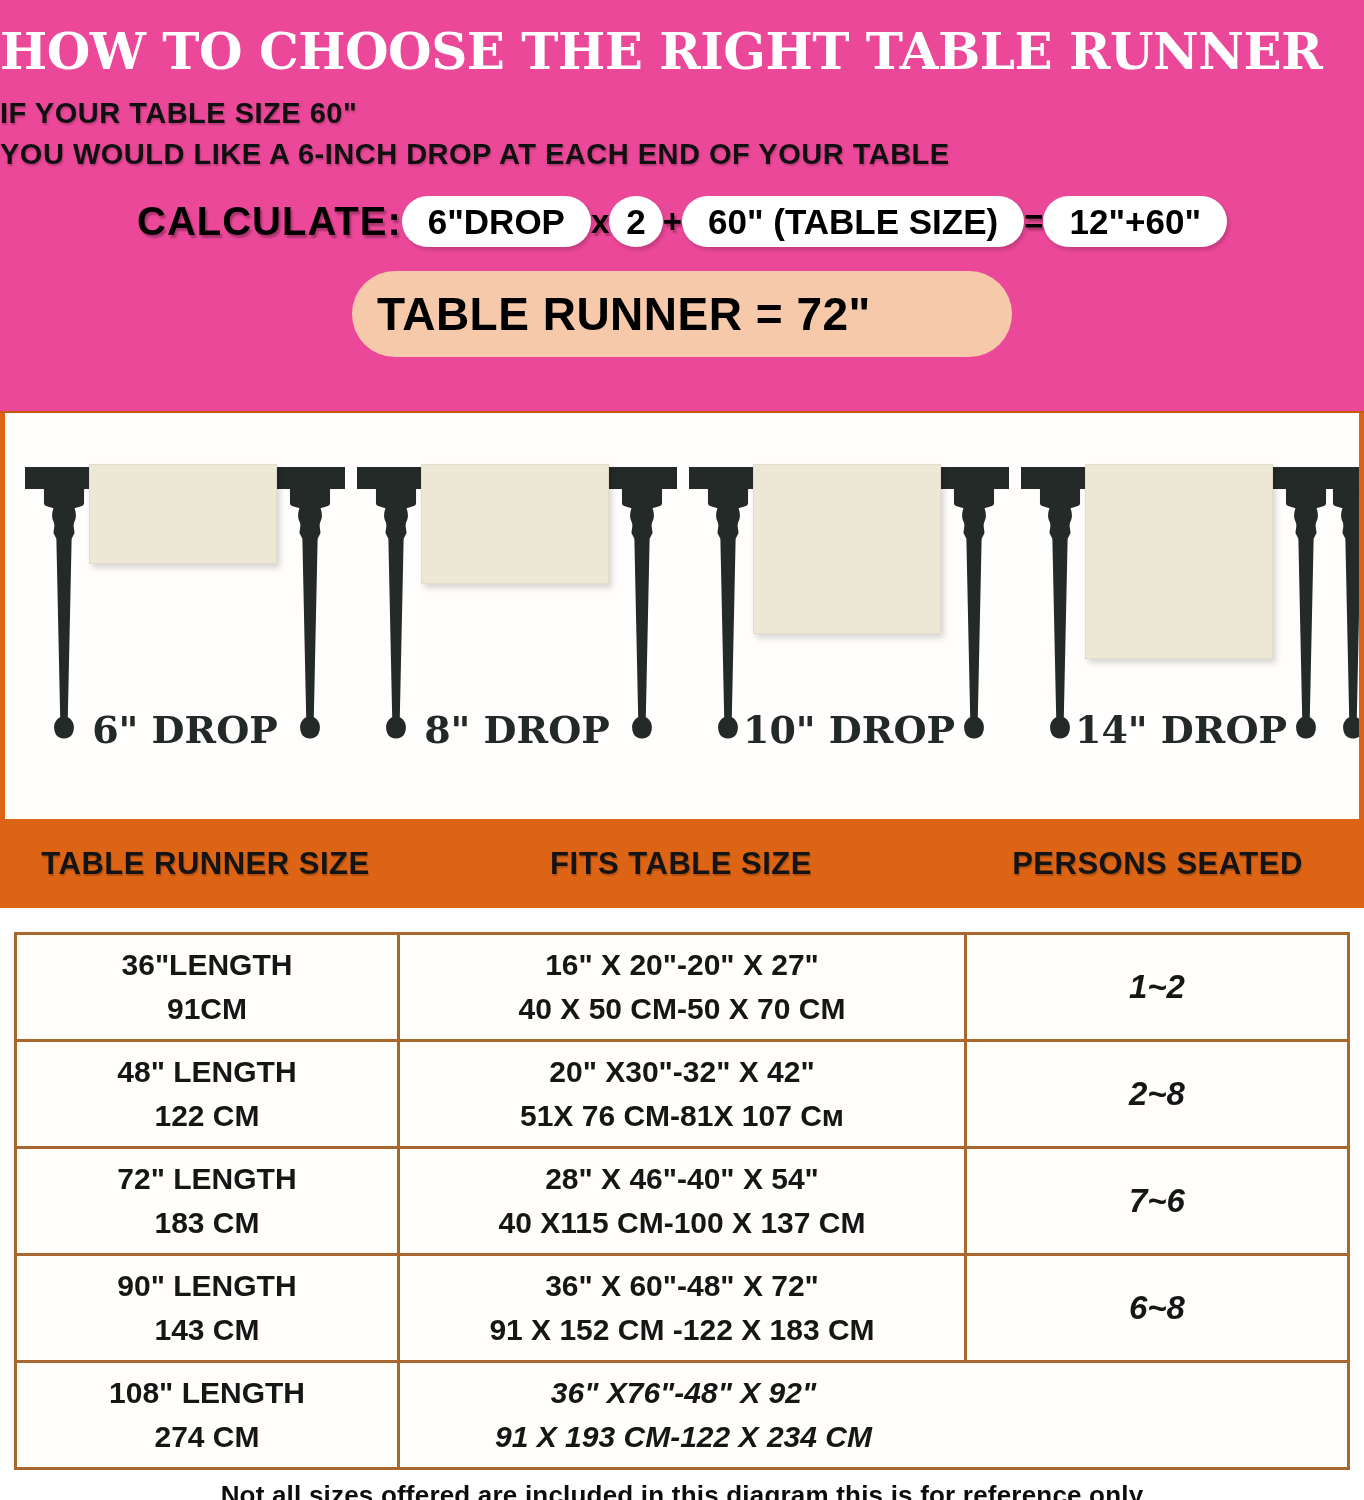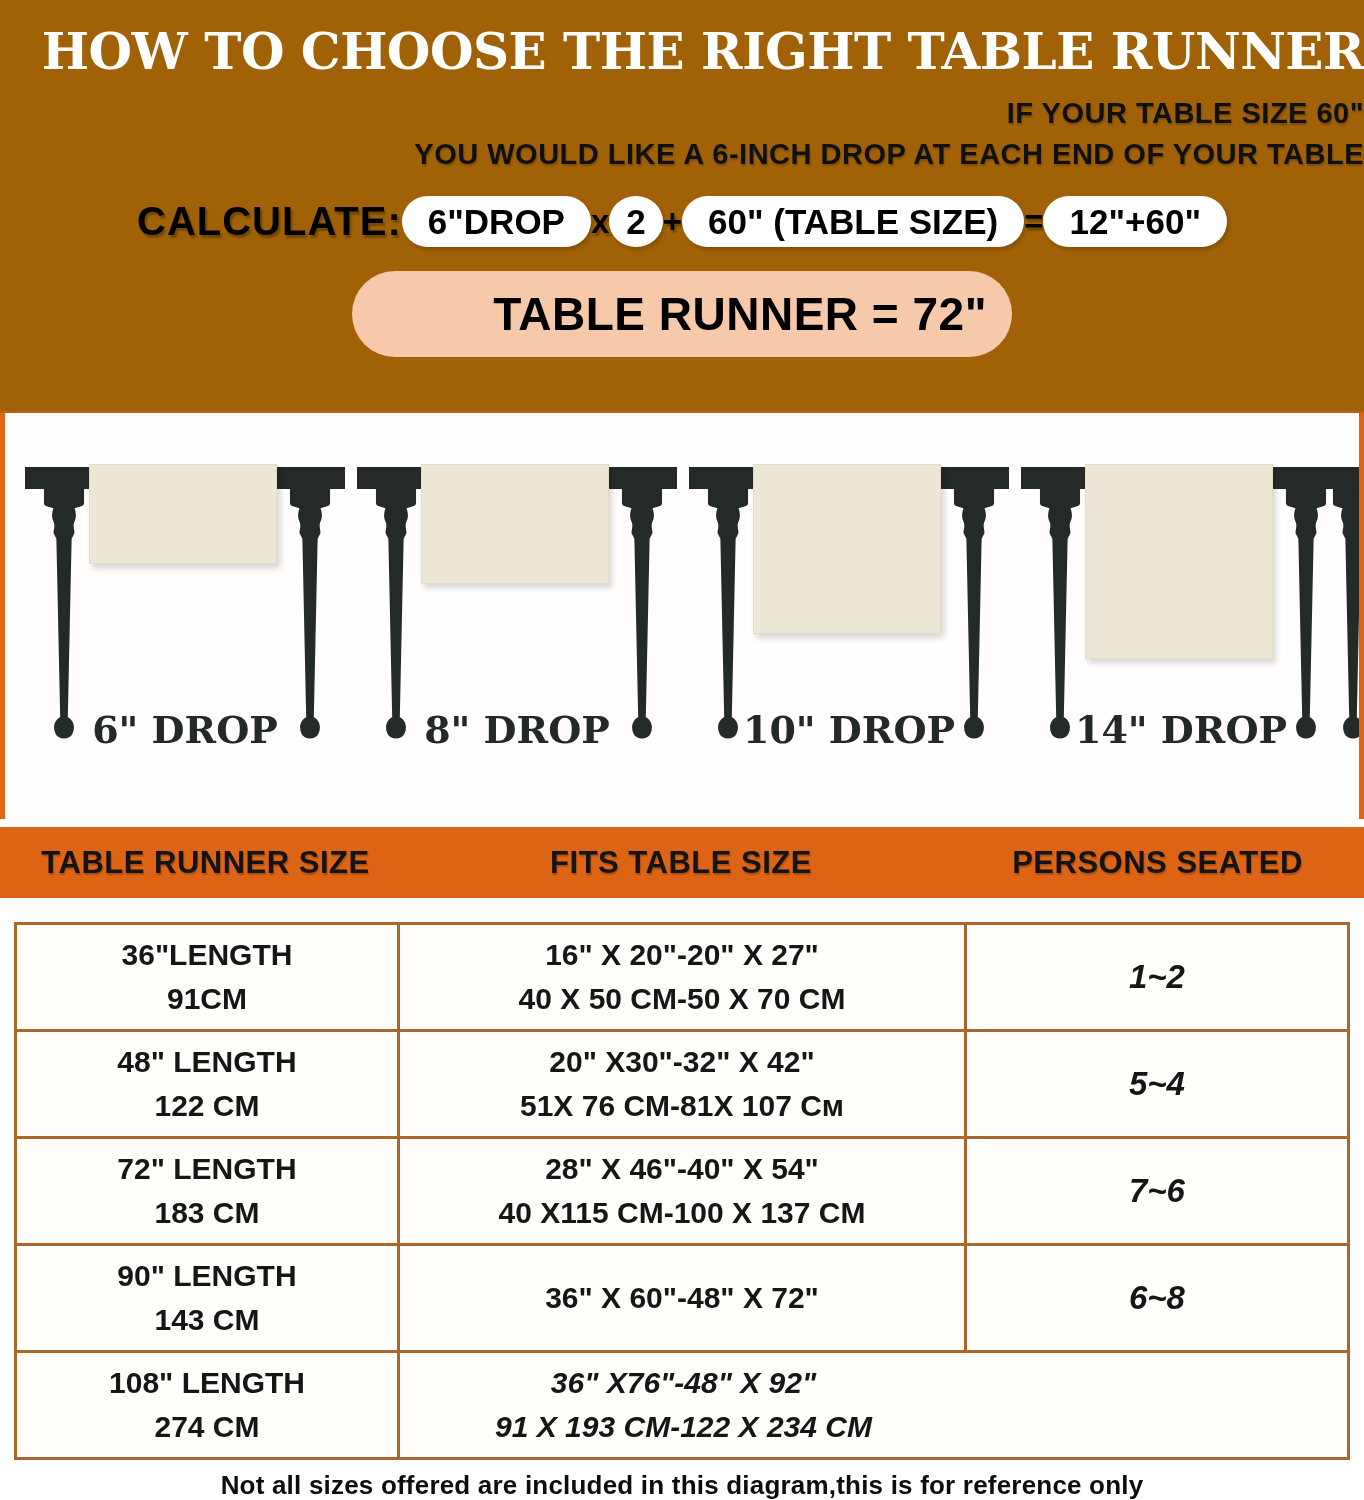--- a/index.html
+++ b/index.html
@@ -4,21 +4,21 @@
 <style>
   html,body { margin:0; padding:0; background:#ffffff; }
   .page {
     position:relative; width:1364px; height:1500px; margin:0 auto;
     background:#ffffff; overflow:hidden;
     font-family:"Liberation Sans", sans-serif;
   }
 
   
   .hero {
-    background:#a16207; height:413px; text-align:right;
+    background:#ec4899; height:413px; text-align:left;
     border-bottom:2px solid #c45c10; box-sizing:border-box;
   }
   .title {
     margin:0; padding-top:22px; color:#ffffff; white-space:nowrap;
     font-family:"DejaVu Serif", serif; font-weight:bold;
     font-size:50px; letter-spacing:-0.5px;
   }
   .sub {
     margin:0; color:#101010; font-weight:bold; font-size:29px;
     letter-spacing:0.5px; text-shadow:1px 2px 2px rgba(0,0,0,0.22);
@@ -77,24 +77,23 @@
     position:absolute; top:294px; left:0; width:100%; text-align:center;
     font-family:"DejaVu Serif", serif; font-weight:bold;
     font-size:38px; color:#232926; white-space:nowrap;
   }
   .partial { left:1325px; width:60px; }
   .partial .bar { left:8px; right:-30px; }
   .partial .leg { left:2px; }
 
   
   .band {
-    height:71px; background:#DD6414; box-sizing:border-box;
+    height:89px; background:#DD6414; box-sizing:border-box;
     padding:0 14px; display:grid; grid-template-columns:383px 568px 1fr;
     align-items:center;
-    margin-top:8px;
   }
   .band-col {
     text-align:center; font-weight:bold; font-size:31px; color:#141414;
     letter-spacing:0.5px; text-shadow:1px 2px 1px rgba(0,0,0,0.2);
   }
   .gap { height:24px; background:#ffffff; }
 
   
   .sizes-table {
     margin:0 14px; border:3px solid #A9672E; box-sizing:border-box;
@@ -238,21 +237,21 @@
     <div class="trow">
       <div class="cell c1">
         <div>48" LENGTH</div>
         <div>122 CM</div>
       </div>
       <div class="cell c2">
         <div>20" X30"-32" X 42"</div>
         <div>51X 76 CM-81X 107 Cм</div>
       </div>
       <div class="cell c3">
-        <div>5~4</div>
+        <div>2~8</div>
       </div>
     </div>
 
     <div class="trow">
       <div class="cell c1">
         <div>72" LENGTH</div>
         <div>183 CM</div>
       </div>
       <div class="cell c2">
         <div>28" X 46"-40" X 54"</div>
@@ -263,20 +262,21 @@
       </div>
     </div>
 
     <div class="trow">
       <div class="cell c1">
         <div>90" LENGTH</div>
         <div>143 CM</div>
       </div>
       <div class="cell c2">
         <div>36" X 60"-48" X 72"</div>
+        <div>91 X 152 CM -122 X 183 CM</div>
       </div>
       <div class="cell c3">
         <div>6~8</div>
       </div>
     </div>
 
     <div class="trow">
       <div class="cell c1">
         <div>108" LENGTH</div>
         <div>274 CM</div>

